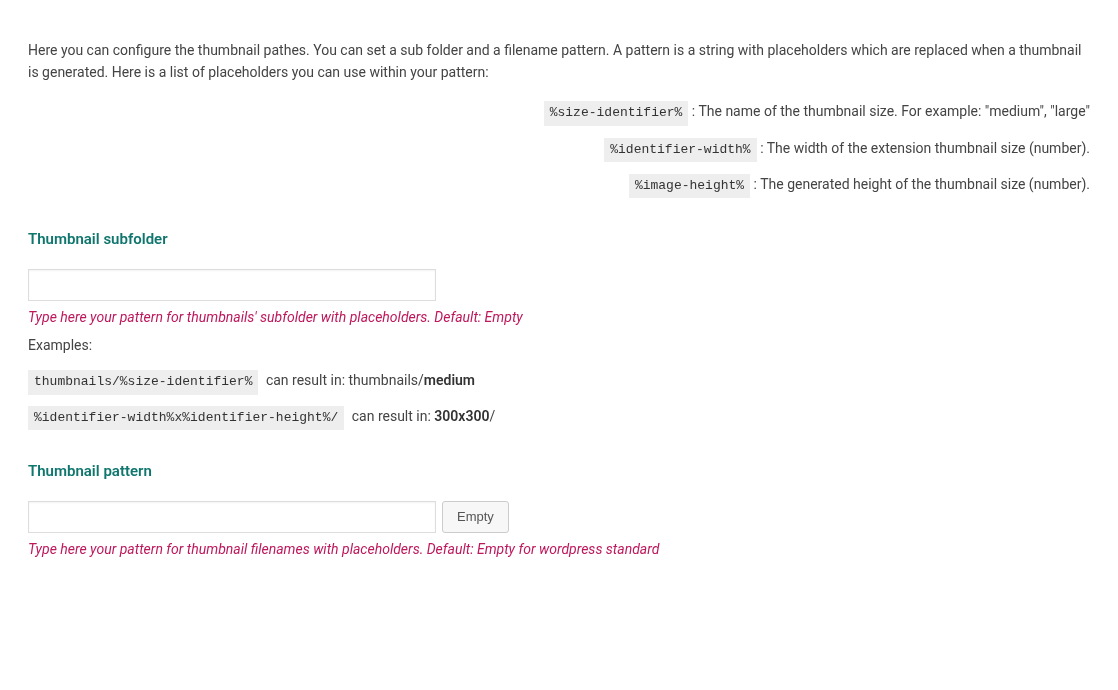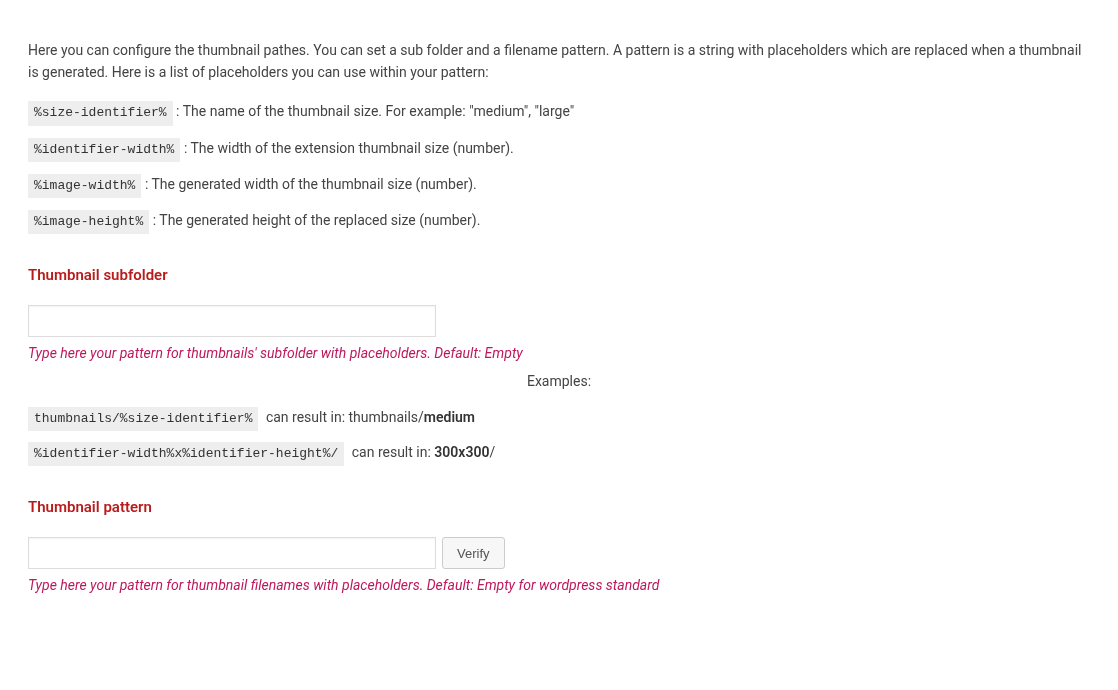--- a/index.html
+++ b/index.html
@@ -12,53 +12,53 @@
     background: #fff;
     width: 1118px;
     line-height: 1.55;
   }
   .intro {
     margin-bottom: 18px;
     margin-top: 12px;
   }
   .placeholder-list p {
     margin: 12px 0 11px 0;
+    text-align: right;
   }
   code {
     font-family: Consolas, Monaco, "Courier New", monospace;
     background: #eeeeee;
     padding: 2px 6px;
     font-size: 13px;
     color: #333;
     display: inline-block;
   }
   h3.section-title {
     font-size: 15px;
     font-weight: 600;
-    color: #b91c1c;
+    color: #0f766e;
     margin: 30px 0 18px 0;
   }
   input[type="text"] {
     height: 32px;
     padding: 2px 8px;
     border: 1px solid #ddd;
     background: #fff;
     font-size: 14px;
     box-shadow: inset 0 1px 2px rgba(0,0,0,0.05);
   }
   .input-subfolder { width: 408px; }
   .input-filename { width: 408px; }
   .hint {
     font-style: italic;
     color: #be185d;
     margin: 6px 0 4px 0;
   }
   .examples-label {
     margin: 6px 0 14px 0;
-    text-align: center;
   }
   .example-row {
     margin: 0 0 11px 0;
   }
   .example-row .can { margin-left: 4px; text-align: center; }
   .btn {
     display: inline-block;
     height: 32px;
     padding: 0 14px;
     border: 1px solid #ccc;
@@ -85,26 +85,22 @@
 <div class="placeholder-list">
   <p>
     <code>%size-identifier%</code>
     <span>: The name of the thumbnail size. For example: "medium", "large"</span>
   </p>
   <p>
     <code>%identifier-width%</code>
     <span>: The width of the extension thumbnail size (number).</span>
   </p>
   <p>
-    <code>%image-width%</code>
-    <span>: The generated width of the thumbnail size (number).</span>
-  </p>
-  <p>
     <code>%image-height%</code>
-    <span>: The generated height of the replaced size (number).</span>
+    <span>: The generated height of the thumbnail size (number).</span>
   </p>
 </div>
 
 
 <h3 class="section-title">Thumbnail subfolder</h3>
 <input type="text" class="input-subfolder" value="" style="">
 <p class="hint">Type here your pattern for thumbnails' subfolder with placeholders. Default: Empty</p>
 <p class="examples-label">Examples:</p>
 
 <p class="example-row">
@@ -113,21 +109,21 @@
 </p>
 <p class="example-row">
   <code>%identifier-width%x%identifier-height%/</code>
   <span class="can"><span> can result in: </span><strong>300x300</strong><span>/</span></span>
 </p>
 
 
 <h3 class="section-title">Thumbnail pattern</h3>
 <div class="row-inline">
   <input type="text" class="input-filename" value="" style="">
-  <button class="btn">Verify</button>
+  <button class="btn">Empty</button>
 </div>
 <p class="hint">Type here your pattern for thumbnail filenames with placeholders. Default: Empty for wordpress standard</p>
 
 
 
 
 
 
 
 </body></html>

